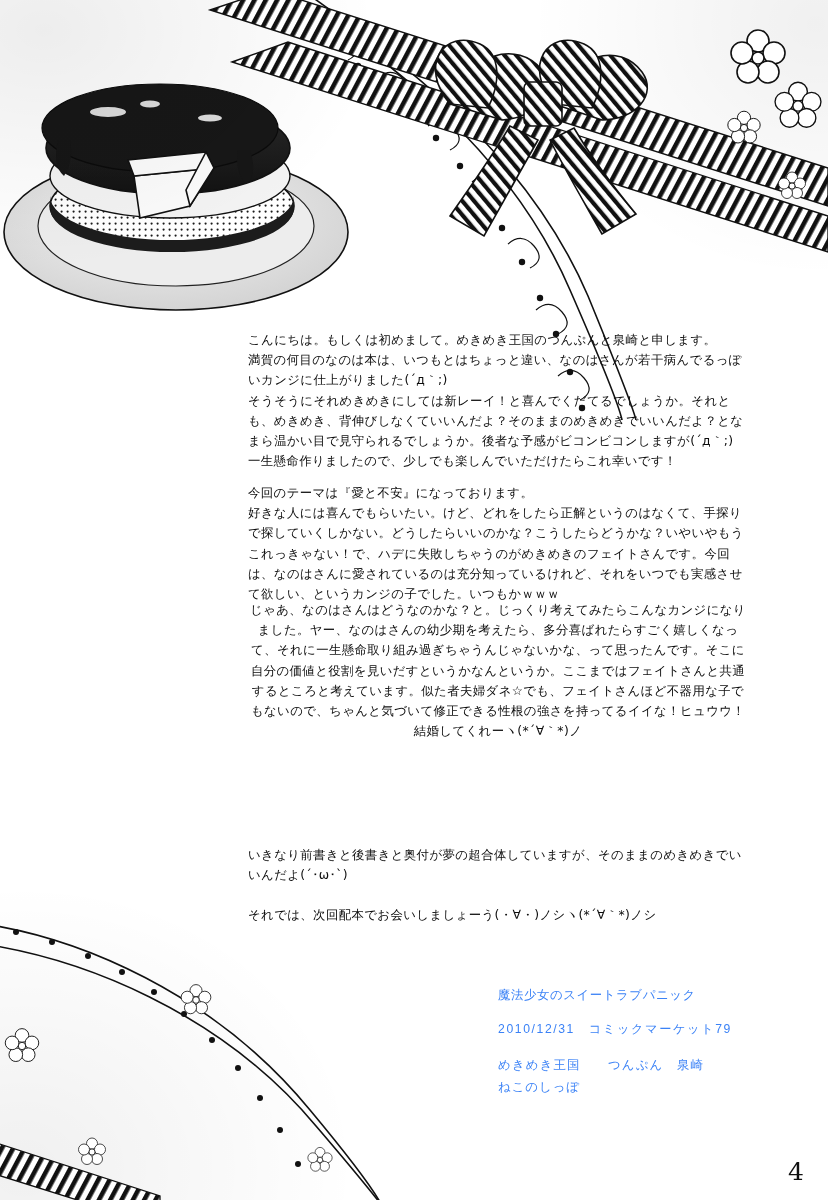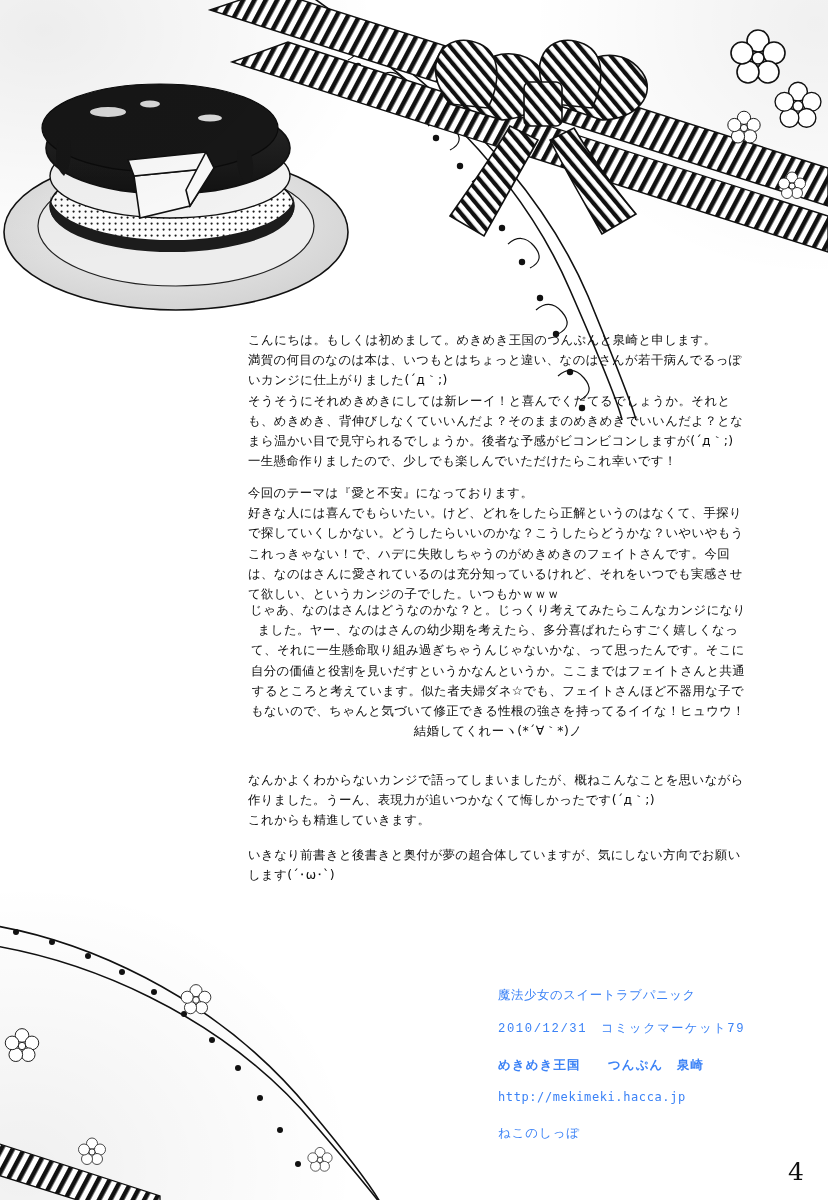--- a/index.html
+++ b/index.html
@@ -91,29 +91,28 @@
     font-family: "DejaVu Sans", sans-serif;
     font-size: 12.4px;
     line-height: 20px;
     letter-spacing: 0.6px;
     margin-bottom: 14px;
   }
   .colophon .title-line {
     margin-bottom: 14px;
   }
   .colophon .date-line {
-    font-family: Liberation Mono, monospace;
+    font-family: Liberation Sans, sans-serif;
     font-size: 12.2px;
     letter-spacing: 1.6px;
     margin-bottom: 16px;
   }
   .colophon .circle-line {
-    margin-bottom: 12px;
+    margin-bottom: 2px;
     letter-spacing: 1.2px;
-    font-weight: bold;
   }
   .colophon .url-line {
     font-family: "DejaVu Sans Mono", monospace;
     font-size: 12px;
     letter-spacing: 0.6px;
     margin-bottom: 16px;
   }
   .colophon .printer-line {
     letter-spacing: 1px;
   }
@@ -348,27 +347,25 @@
 
   
   <div class="text-layer">
     <div class="para p-intro">こんにちは。もしくは初めまして。めきめき王国のつんぷんと泉崎と申します。
 満賀の何目のなのは本は、いつもとはちょっと違い、なのはさんが若干病んでるっぽいカンジに仕上がりました(´д｀;)
 そうそうにそれめきめきにしては新レーイ！と喜んでくだてるでしょうか。それとも、めきめき、背伸びしなくていいんだよ？そのままのめきめきでいいんだよ？となまら温かい目で見守られるでしょうか。後者な予感がビコンビコンしますが(´д｀;)
 一生懸命作りましたので、少しでも楽しんでいただけたらこれ幸いです！</div>
     <div class="para p-theme">今回のテーマは『愛と不安』になっております。
 好きな人には喜んでもらいたい。けど、どれをしたら正解というのはなくて、手探りで探していくしかない。どうしたらいいのかな？こうしたらどうかな？いやいやもうこれっきゃない！で、ハデに失敗しちゃうのがめきめきのフェイトさんです。今回は、なのはさんに愛されているのは充分知っているけれど、それをいつでも実感させて欲しい、というカンジの子でした。いつもかｗｗｗ</div>
     <div class="para p-nanoha">じゃあ、なのはさんはどうなのかな？と。じっくり考えてみたらこんなカンジになりました。ヤー、なのはさんの幼少期を考えたら、多分喜ばれたらすごく嬉しくなって、それに一生懸命取り組み過ぎちゃうんじゃないかな、って思ったんです。そこに自分の価値と役割を見いだすというかなんというか。ここまではフェイトさんと共通するところと考えています。似た者夫婦ダネ☆でも、フェイトさんほど不器用な子でもないので、ちゃんと気づいて修正できる性根の強さを持ってるイイな！ヒュウウ！結婚してくれーヽ(*´∀｀*)ノ</div>
-    <div class="para p-closing">なんかよくわからないカンジで語ってしまいましたが、概ねこんなことを思いながら作りました。うーん、表現力が追いつかなくて悔しかったです(´д｀;)
-これからも精進していきます。</div>
-    <div class="para p-preface">いきなり前書きと後書きと奥付が夢の超合体していますが、気にしない方向でお願いします(´･ω･`)</div>
+    <div class="para p-preface">いきなり前書きと後書きと奥付が夢の超合体していますが、そのままのめきめきでいいんだよ(´･ω･`)</div>
+    <div class="para p-bye">それでは、次回配本でお会いしましょーう(・∀・)ノシヽ(*´∀｀*)ノシ</div>
   </div>
 
   <div class="colophon">
     <div class="line title-line">魔法少女のスイートラブパニック</div>
     <div class="line date-line">2010/12/31　コミックマーケット79</div>
     <div class="line circle-line">めきめき王国　　つんぷん　泉崎</div>
-    <div class="line url-line">http://mekimeki.hacca.jp</div>
     <div class="line printer-line">ねこのしっぽ</div>
   </div>
 
   <div class="page-number">4</div>
 </div>
 
 </body></html>

